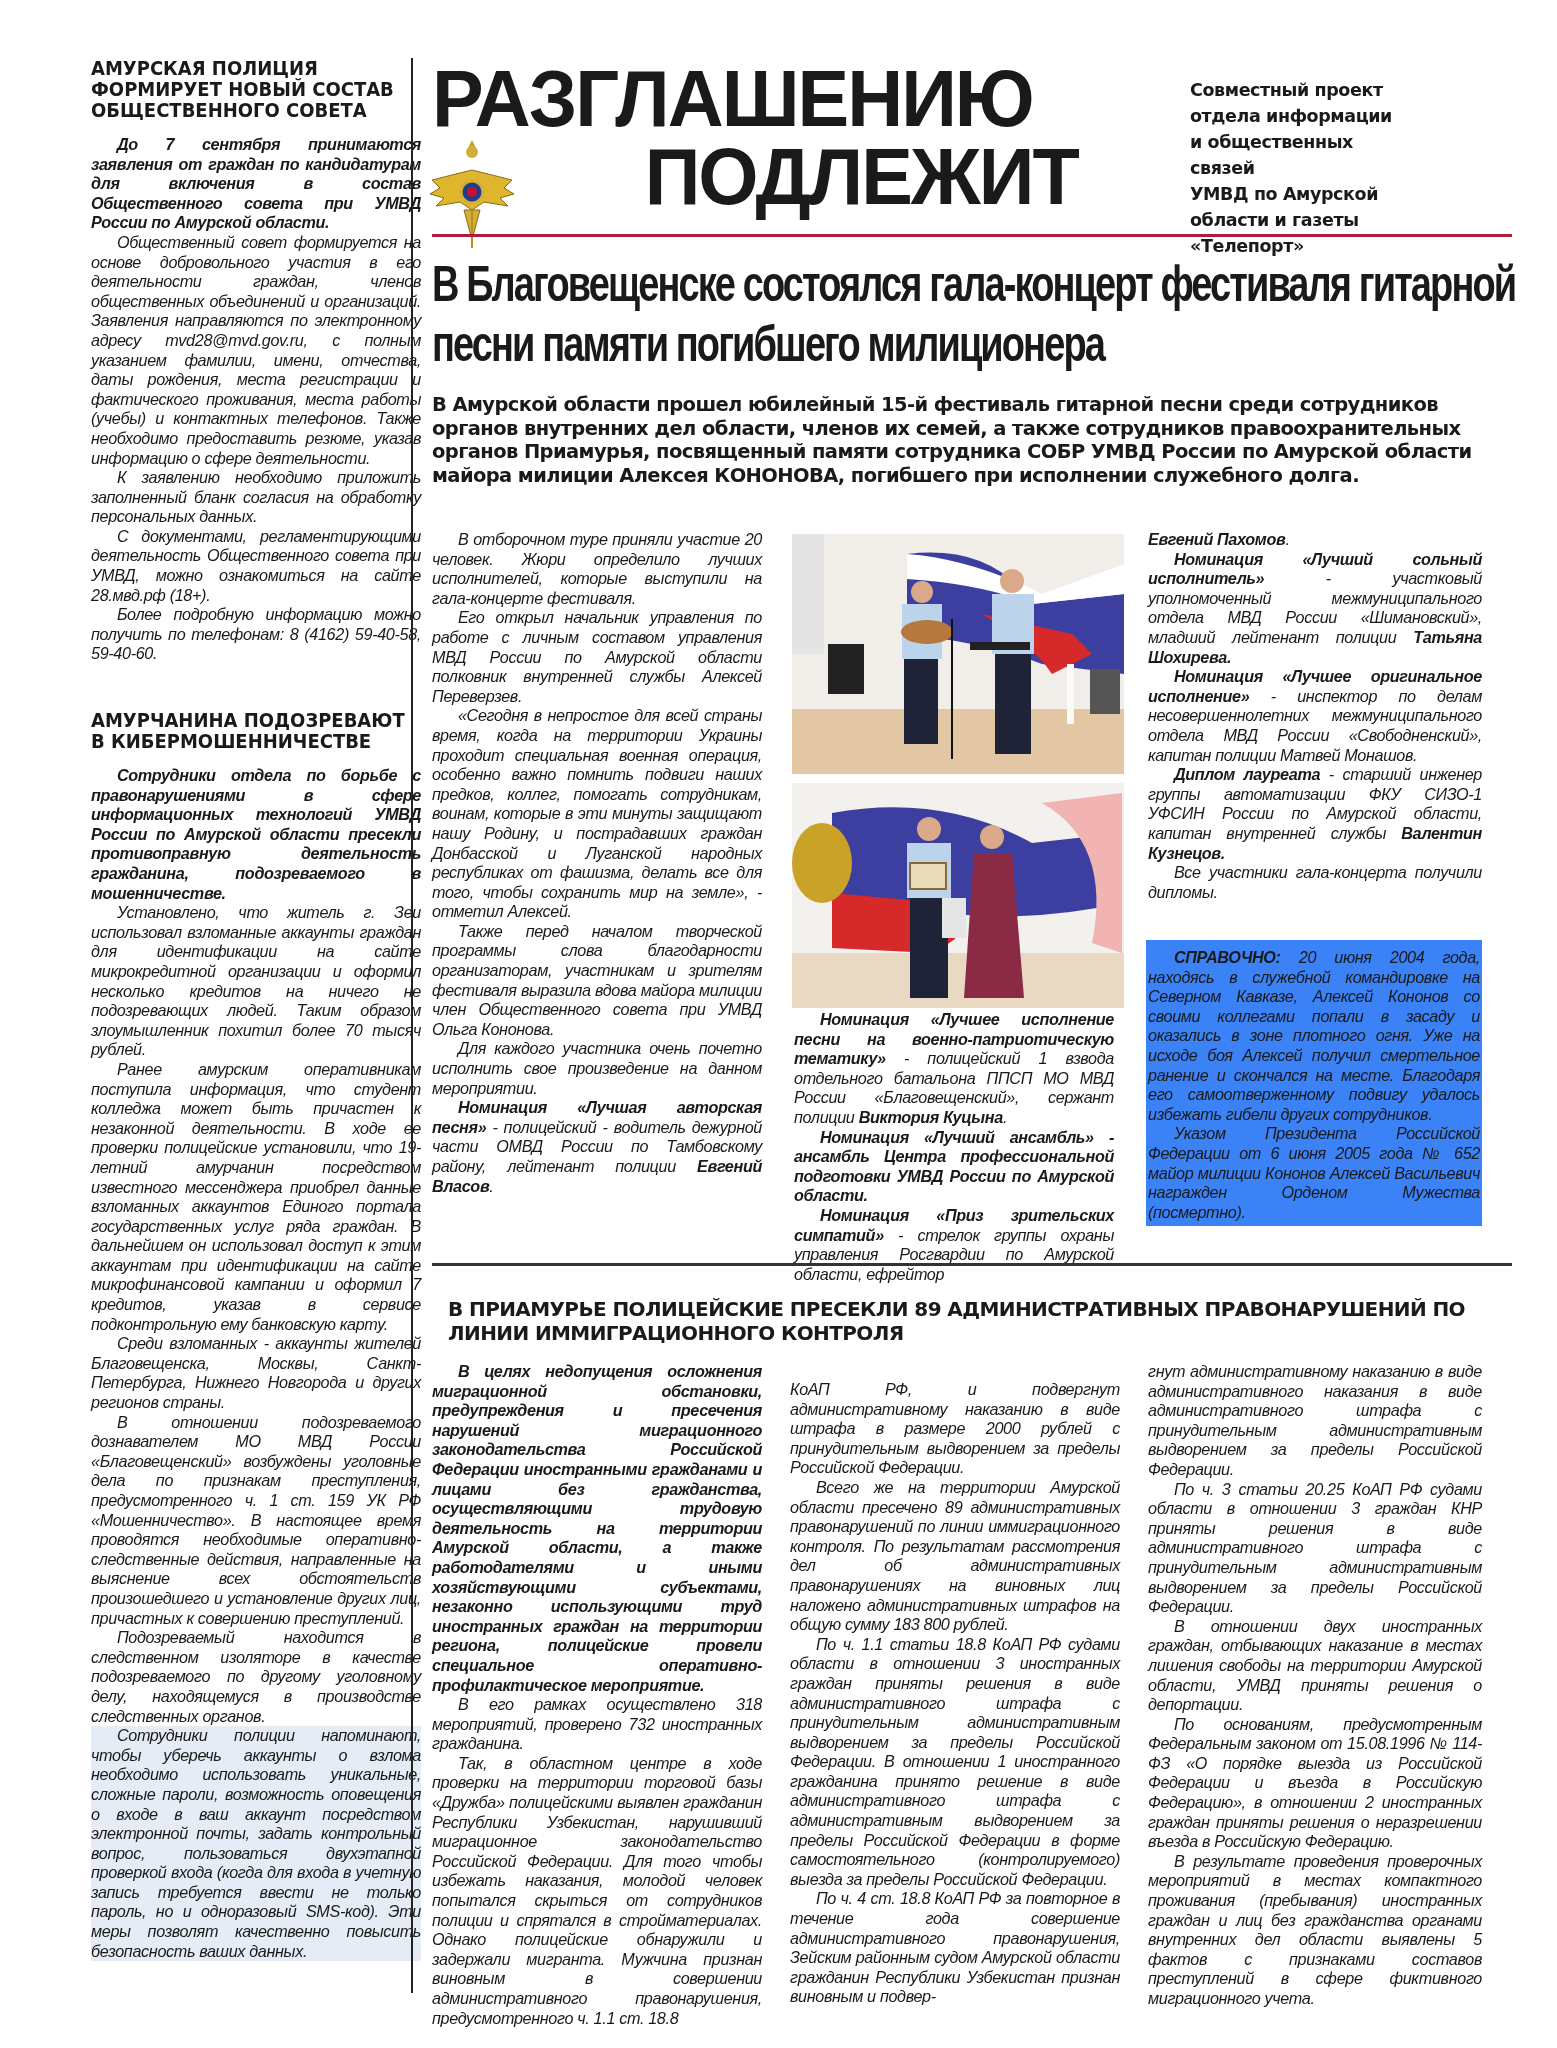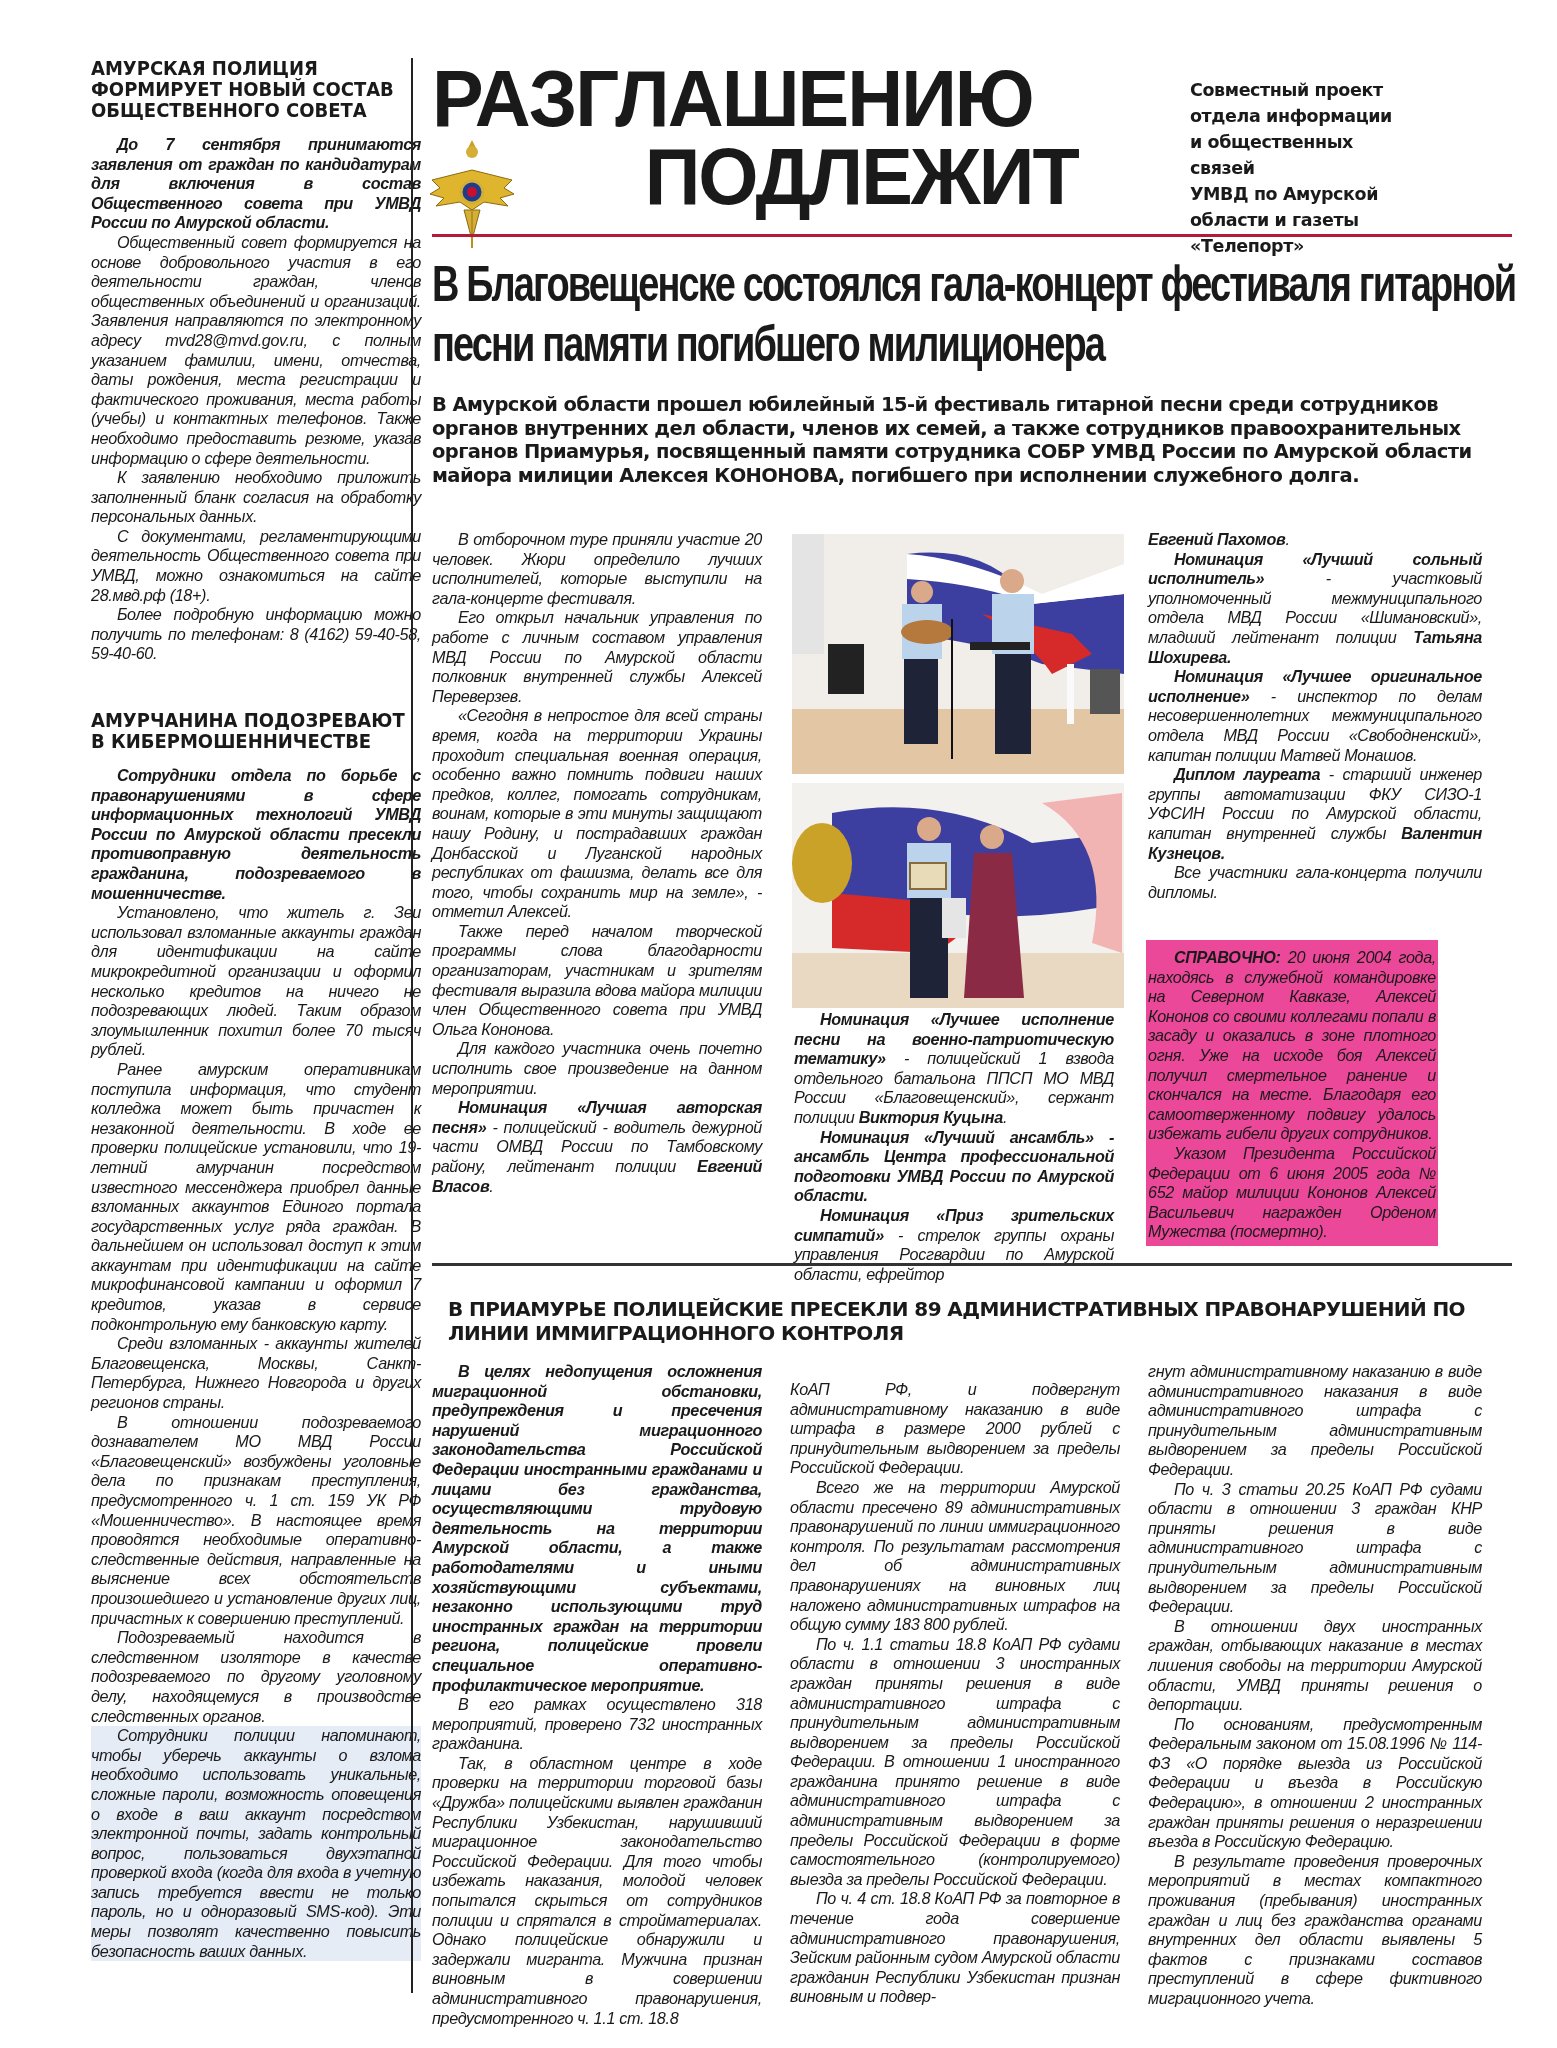--- a/index.html
+++ b/index.html
@@ -30,21 +30,21 @@
   #main-headline { left: 432px; top: 254px; width: 1090px; font-family: "Liberation Sans", sans-serif; font-weight: bold; font-size: 50px; line-height: 60px; letter-spacing: -2.5px; transform: scaleX(0.76); transform-origin: left top; width: 1440px; }
   #main-lead { left: 432px; top: 393px; width: 1060px; font-family: "DejaVu Sans", sans-serif; font-weight: bold; font-size: 19.5px; line-height: 23.5px; letter-spacing: -0.6px; }
 
   
   .col { font-size: 16.2px; line-height: 19.6px; letter-spacing: -0.35px; }
   #c1 { left: 432px; top: 530px; width: 330px; }
   #c2 { left: 794px; top: 1010px; width: 320px; }
   #c3 { left: 1148px; top: 530px; width: 334px; }
   #photo1 { left: 792px; top: 534px; width: 332px; height: 240px; }
   #photo2 { left: 792px; top: 783px; width: 332px; height: 225px; }
-  #ref-box { left: 1146px; top: 940px; width: 292px; background: #ec4899; padding: 8px 2px 4px 2px; font-size: 16.2px; line-height: 19.6px; letter-spacing: -0.35px; }
+  #ref-box { left: 1146px; top: 940px; width: 336px; background: #3b82f6; padding: 8px 2px 4px 2px; font-size: 16.2px; line-height: 19.6px; letter-spacing: -0.35px; }
 
   #mid-rule { left: 432px; top: 1263px; width: 1080px; height: 3px; background: #333; }
   #mig-headline { left: 448px; top: 1297px; width: 1100px; font-family: "DejaVu Sans", sans-serif; font-weight: bold; font-size: 20px; line-height: 24px; letter-spacing: -0.6px; }
   #m1 { left: 432px; top: 1362px; width: 330px; }
   #m2 { left: 790px; top: 1362px; width: 330px; margin-top: 18px; }
   #m3 { left: 1148px; top: 1362px; width: 334px; }
 </style>
 </head>
 <body>
 

